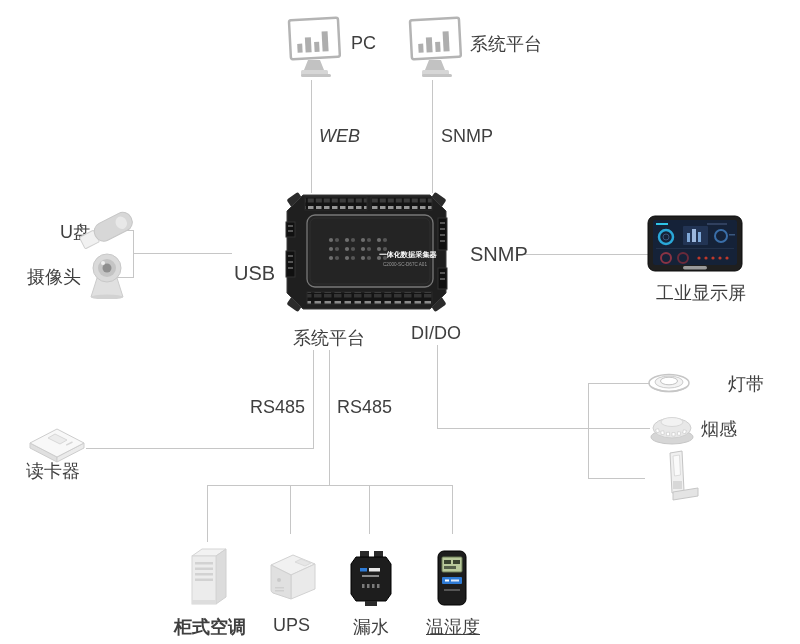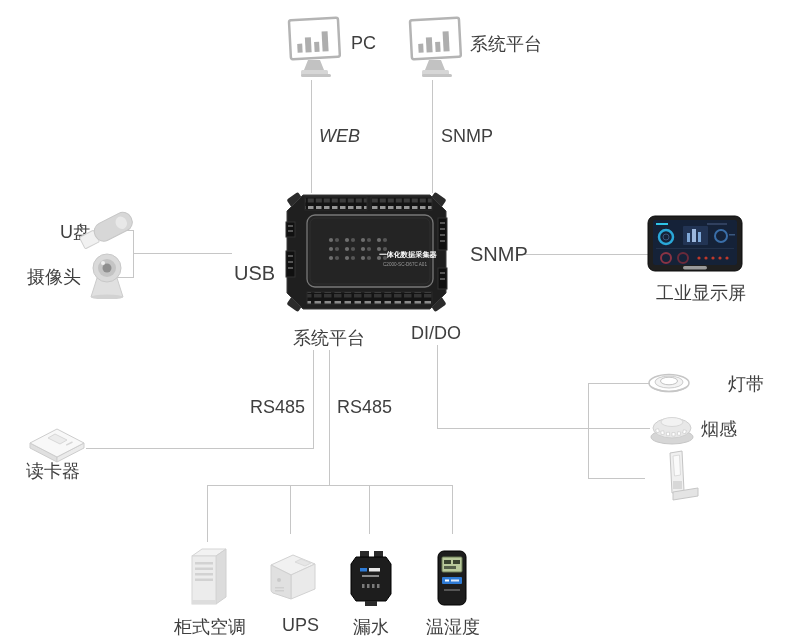--- a/index.html
+++ b/index.html
@@ -264,34 +264,34 @@
       <polygon points="6,10 16,3 40,3 30,10" fill="#f2f2f2" stroke="#d5d5d5"></polygon>
       <polygon points="30,10 40,3 40,51 30,58" fill="#dcdcdc" stroke="#d0d0d0"></polygon>
       <rect x="6" y="10" width="24" height="48" fill="#ececec" stroke="#d5d5d5"></rect>
       <rect x="9" y="16" width="18" height="2.5" fill="#d2d2d2"></rect>
       <rect x="9" y="21.5" width="18" height="2.5" fill="#d2d2d2"></rect>
       <rect x="9" y="27" width="18" height="2.5" fill="#d2d2d2"></rect>
       <rect x="9" y="32.5" width="18" height="2.5" fill="#d2d2d2"></rect>
       <rect x="6" y="54" width="24" height="4" fill="#dddddd"></rect>
     </svg>
   </div>
-  <div class="lbl" style="left:174px;top:615px;">柜式空调</div>
+  <div class="lbl" style="left:174px;top:615px;font-weight:bold;">柜式空调</div>
 
   <div class="icon" style="left:263px;top:551px;">
     <svg width="58" height="52" viewBox="0 0 58 52">
       <polygon points="8,14 30,4 52,13 28,24" fill="#f1f1f1" stroke="#d2d2d2"></polygon>
       <polygon points="28,24 52,13 52,38 28,48" fill="#eaeaea" stroke="#d2d2d2"></polygon>
       <path d="M8,14 L28,24 L28,48 L10,42 Q8,41 8,39 Z" fill="#e0e0e0" stroke="#d0d0d0"></path>
       <polygon points="38,8 48,12 42,15 32,11" fill="#e6e6e6" stroke="#dadada"></polygon>
       <circle cx="16" cy="29" r="2" fill="#c9c9c9"></circle>
       <rect x="12" y="36" width="9" height="1.5" fill="#cfcfcf"></rect>
       <rect x="12" y="39" width="9" height="1.5" fill="#cfcfcf"></rect>
     </svg>
   </div>
-  <div class="lbl" style="left:273px;top:615px;margin-left:9px;">UPS</div>
+  <div class="lbl" style="left:273px;top:615px;">UPS</div>
 
   <div class="icon" style="left:348px;top:548px;">
     <svg width="46" height="62" viewBox="0 0 46 62">
       <rect x="12" y="3" width="9" height="8" fill="#2a2a2a"></rect>
       <rect x="26" y="3" width="9" height="8" fill="#2a2a2a"></rect>
       <polygon points="8,9 38,9 43,16 43,46 38,53 8,53 3,46 3,16" fill="#1d1d1d" stroke="#000"></polygon>
       <rect x="12" y="20" width="7" height="3.5" fill="#2e7bd6"></rect>
       <rect x="21" y="20" width="11" height="3.5" fill="#e8e8e8"></rect>
       <rect x="14" y="27" width="17" height="2" fill="#8a8a8a"></rect>
       <rect x="14" y="36" width="2.5" height="4" fill="#7a7a7a"></rect>
@@ -309,15 +309,15 @@
       <rect x="8" y="8" width="20" height="15" rx="1" fill="#b9c99b" stroke="#6a7a55"></rect>
       <rect x="10" y="11" width="7" height="4" fill="#3a4430"></rect>
       <rect x="19" y="11" width="7" height="4" fill="#3a4430"></rect>
       <rect x="10" y="17" width="12" height="3" fill="#55604a"></rect>
       <rect x="8" y="28" width="20" height="7" rx="1" fill="#2e7bd6"></rect>
       <rect x="11" y="30.5" width="4" height="2" fill="#ffffff"></rect>
       <rect x="17" y="30.5" width="8" height="2" fill="#dce8f8"></rect>
       <rect x="10" y="40" width="16" height="2" fill="#555555"></rect>
     </svg>
   </div>
-  <div class="lbl" style="left:426px;top:615px;">温湿度</div>
+  <div class="lbl" style="left:426px;top:615px;text-decoration:underline;">温湿度</div>
 
 </div>
 
 </body></html>

